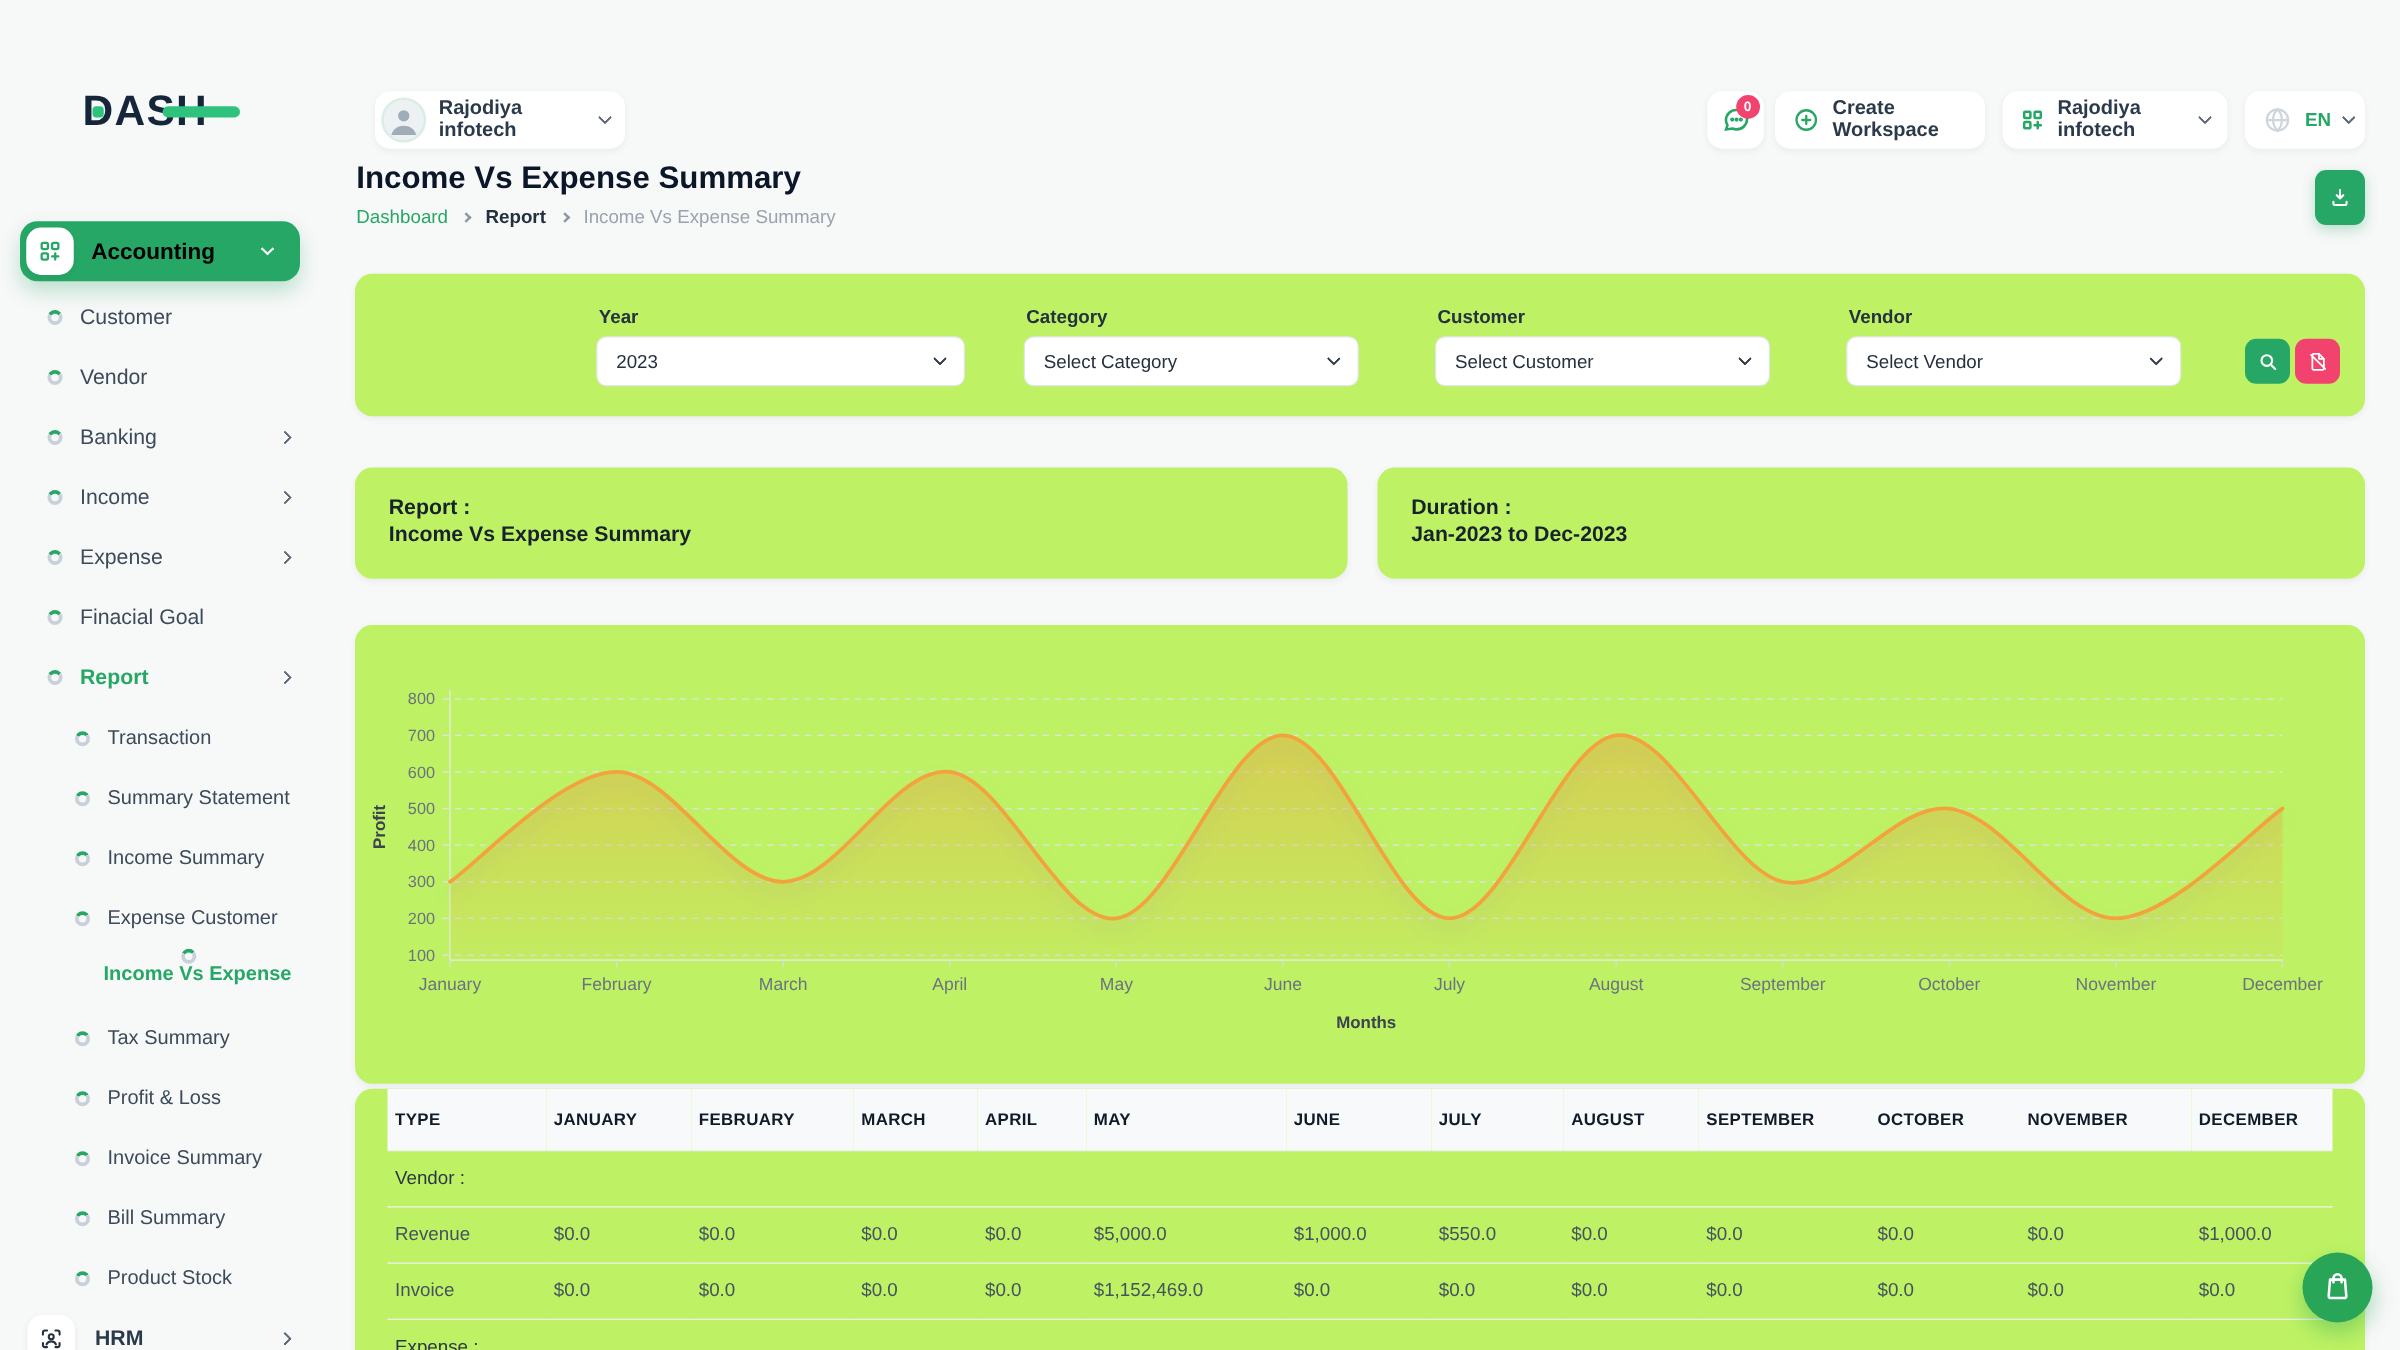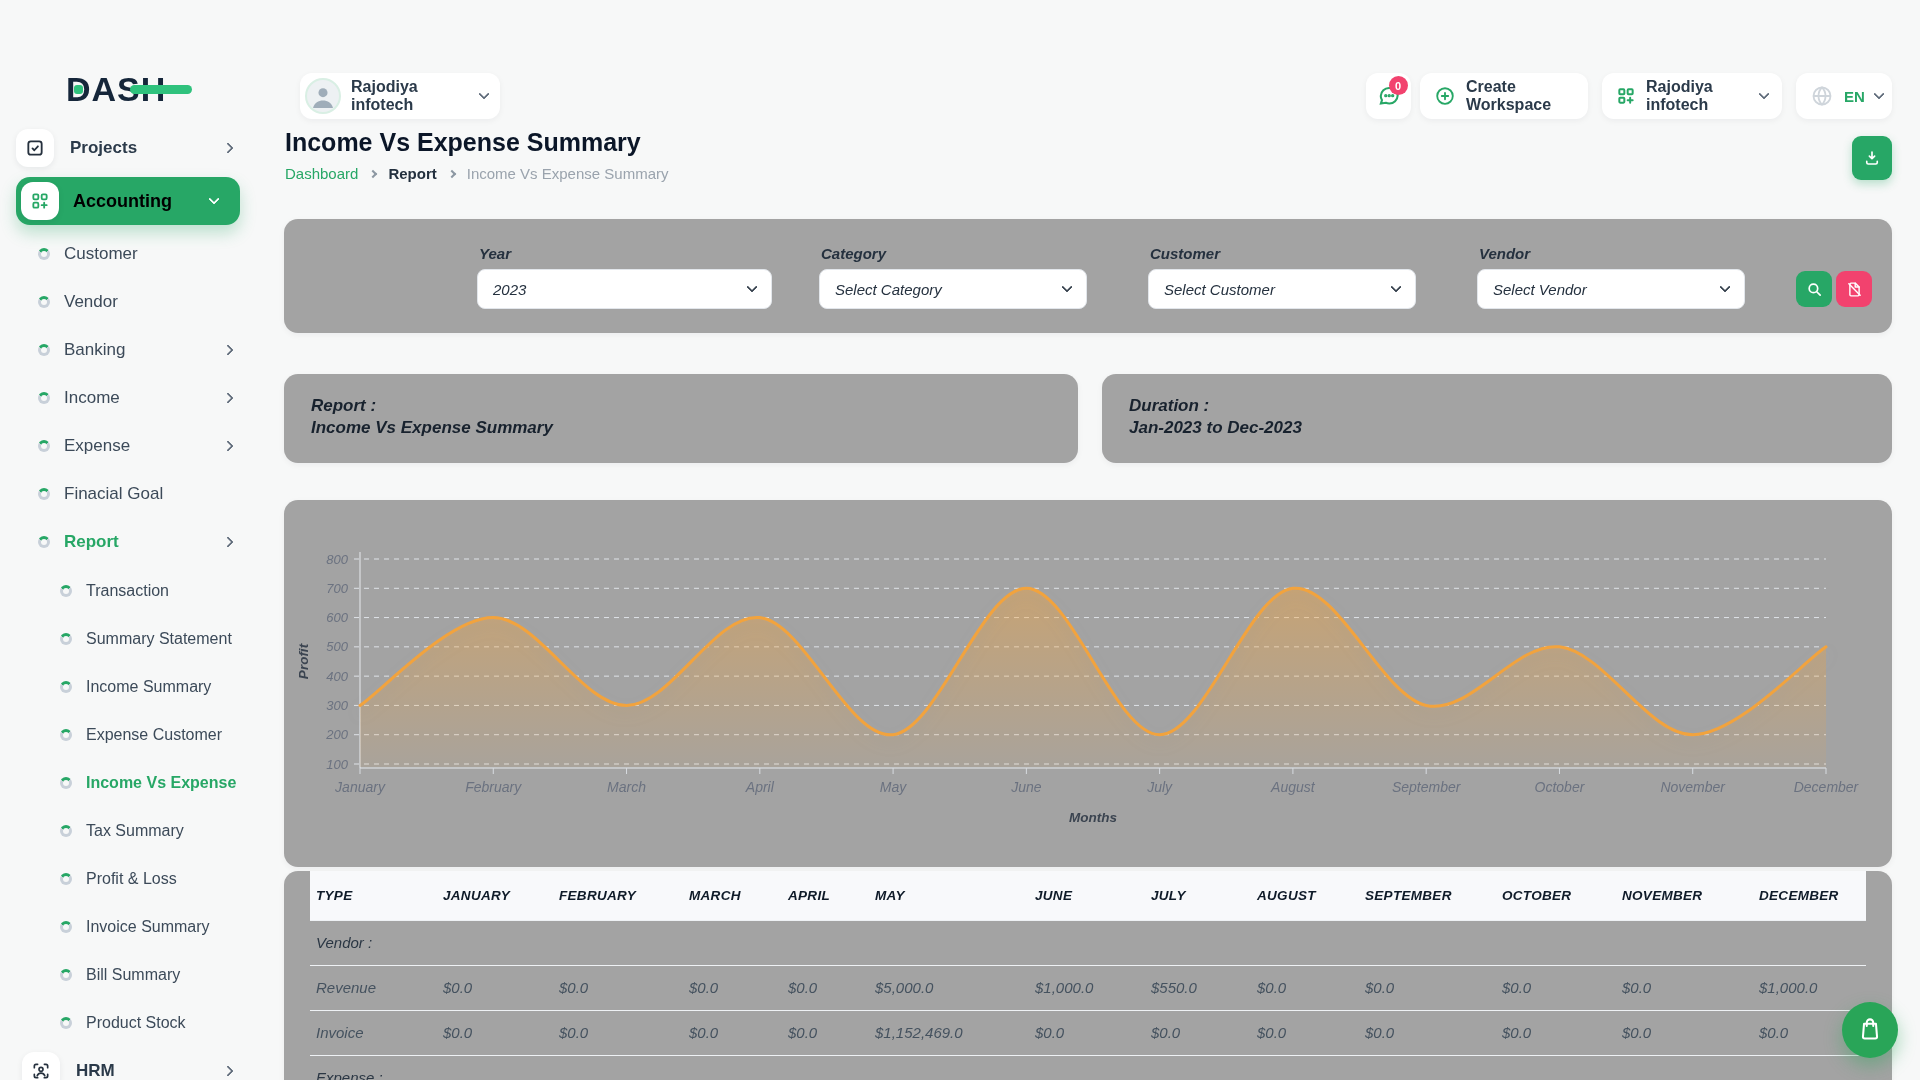--- a/index.html
+++ b/index.html
@@ -64,21 +64,21 @@
   .breadcrumb{position:absolute;left:285px;top:165px;display:flex;align-items:center;gap:12px;font-size:15px;}
   .bc-link{color:var(--primary);font-weight:500;cursor:pointer;}
   .bc-mid{color:#23303e;font-weight:600;cursor:pointer;}
   .bc-cur{color:#9aa3ad;}
   .bc-sep{width:6px;height:6px;border-right:2px solid #8d98a3;border-bottom:2px solid #8d98a3;transform:rotate(-45deg);}
 
   .dl-btn{position:absolute;left:1852px;top:136px;width:40px;height:44px;border-radius:9px;background:var(--primary);
           display:flex;align-items:center;justify-content:center;cursor:pointer;box-shadow:0 4px 10px rgba(39,167,102,.3);}
 
   
-  .card{position:absolute;background:#a3a3a3;border-radius:14px;box-shadow:var(--card-shadow);font-style:italic;}
+  .card{position:absolute;background:#bef264;border-radius:14px;box-shadow:var(--card-shadow);}
   .filter-card{left:284px;top:219px;width:1608px;height:114px;}
   .fgroup{position:absolute;top:0;}
   .fgroup .flabel{position:absolute;left:2px;top:26px;font-size:15px;font-weight:600;color:#25313f;}
   .sel{position:absolute;top:50px;left:0;height:40px;width:100%;background:#fff;border:1px solid #e2e6eb;
        border-radius:8px;display:flex;align-items:center;padding:0 15px;font-size:15px;color:#25313f;cursor:pointer;}
   .sel .chev{margin-left:auto;border-color:#37424e;}
   .sq-btn{position:absolute;top:52px;width:36px;height:36px;border-radius:9px;display:flex;align-items:center;
           justify-content:center;cursor:pointer;}
   .sq-btn.search{background:var(--primary);}
   .sq-btn.reset{background:var(--pink);}
@@ -109,30 +109,20 @@
 
 <div class="stage">
 
   <aside class="sidebar">
     <div class="logo">
       <span class="logo-text">DASH</span>
       <span class="logo-dash"></span>
       <span class="logo-dot"></span>
     </div>
 
-    <div class="srow" style="top:124px;height:48px;">
-      <span class="ibox">
-        <svg width="20" height="20" viewBox="0 0 24 24" fill="none" stroke="#26313e" stroke-width="2.2" stroke-linecap="round" stroke-linejoin="round">
-          <rect x="4" y="4" width="16" height="16" rx="3"></rect>
-            <path d="M9 12.5l2.2 2.2L15.5 10"></path>
-        </svg>
-      </span>
-      <span class="lbl">Projects</span>
-      <span class="chev right-end"></span>
-    </div>
 
     <div class="acct-pill">
       <span class="ibox">
         <svg width="20" height="20" viewBox="0 0 24 24" fill="none" stroke="#27a766" stroke-width="2.2" stroke-linecap="round" stroke-linejoin="round">
           <rect x="4" y="4" width="6" height="6" rx="1.5"></rect>
             <rect x="14" y="4" width="6" height="6" rx="1.5"></rect>
           <rect x="4" y="14" width="6" height="6" rx="1.5"></rect>
             <path d="M17 14v6M14 17h6"></path>
         </svg>
       </span>
@@ -182,21 +172,21 @@
           <span class="lbl">Summary Statement</span>
         </div>
         <div class="snav sub" style="top: 663px;">
           <span class="dot"></span>
           <span class="lbl">Income Summary</span>
         </div>
         <div class="snav sub" style="top: 711px;">
           <span class="dot"></span>
           <span class="lbl">Expense Customer</span>
         </div>
-        <div class="snav sub active" style="top: 759px;">
+        <div class="snav sub active" style="top: 759px; flex-direction: column;">
           <span class="dot"></span>
           <span class="lbl">Income Vs Expense</span>
         </div>
         <div class="snav sub" style="top: 807px;">
           <span class="dot"></span>
           <span class="lbl">Tax Summary</span>
         </div>
         <div class="snav sub" style="top: 855px;">
           <span class="dot"></span>
           <span class="lbl">Profit &amp; Loss</span>

